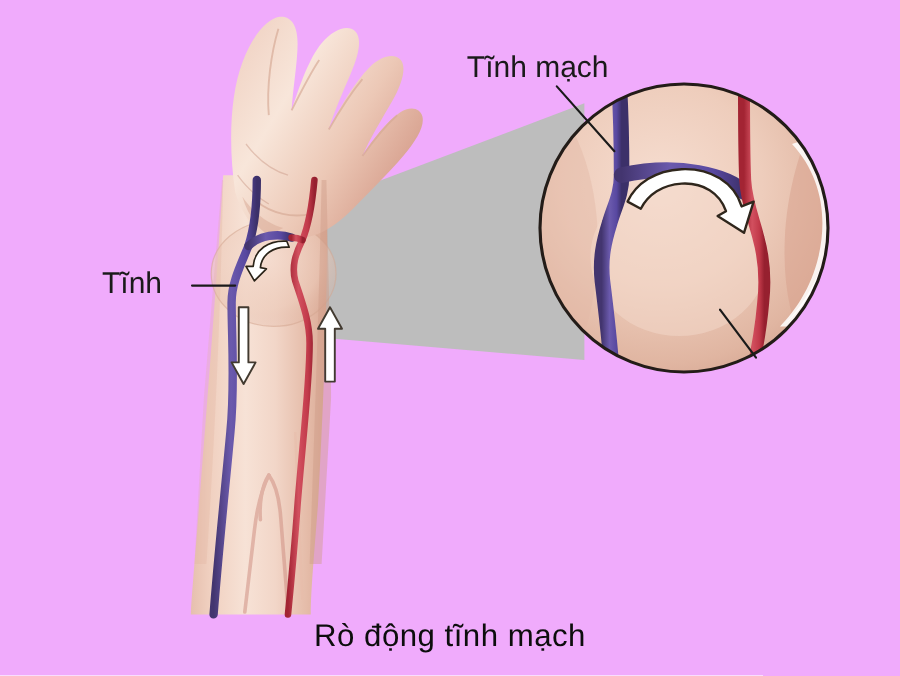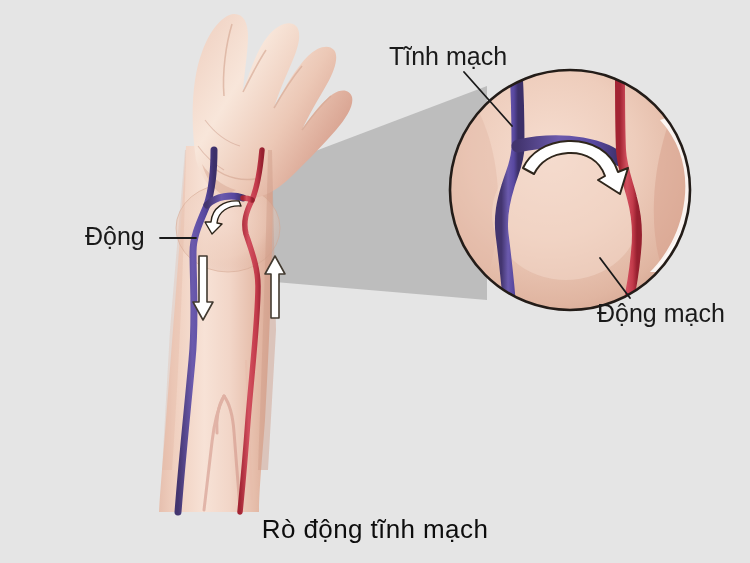--- a/index.html
+++ b/index.html
@@ -8,21 +8,21 @@
     padding: 0;
     background: #ffffff;
   }
   body {
     font-family: "Liberation Sans", sans-serif;
   }
   #stage {
     position: relative;
     width: 750px;
     height: 563px;
-    background: #e5e5e5;
+    background: #f0abfc;
     overflow: hidden;
   }
   #art {
     position: absolute;
     inset: 0;
     width: 750px;
     height: 563px;
   }
   .lbl {
     position: absolute;
@@ -244,19 +244,18 @@
 
     <g stroke="#1a1a1a" stroke-width="1.8" fill="none" stroke-linecap="round">
       <line x1="464" y1="72" x2="512" y2="126"></line>
       <line x1="630" y1="298" x2="600" y2="258"></line>
       <line x1="160" y1="238" x2="196" y2="238"></line>
     </g>
   </svg>
 
   <div class="lbl" id="label-vein">Tĩnh mạch</div>
 
-  <div class="lbl" id="label-artery">Động mạch</div>
-
-  <div class="lbl" id="label-swelling">Động</div>
+
+  <div class="lbl" id="label-swelling">Tĩnh</div>
 
   <div id="caption">Rò động tĩnh mạch</div>
 
 </div>
 
 </body></html>

